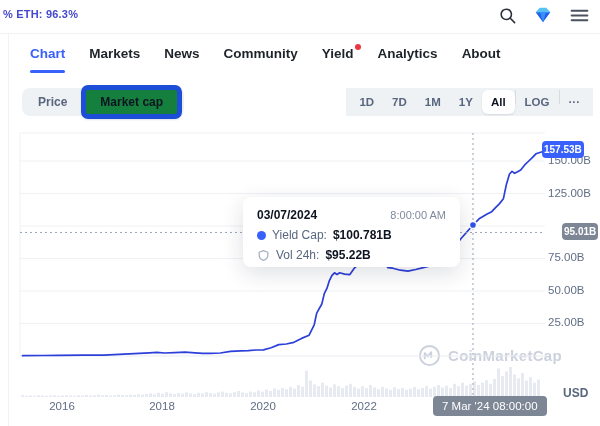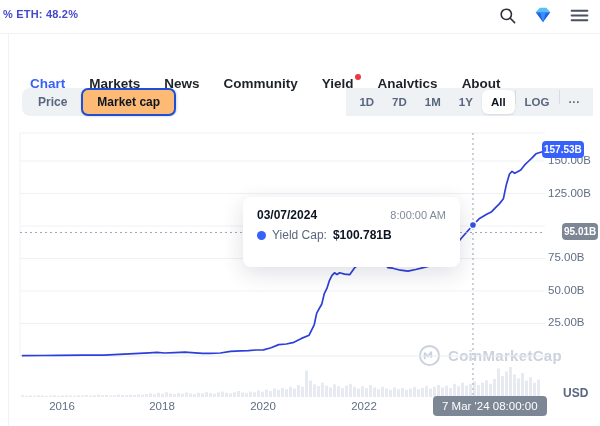--- a/index.html
+++ b/index.html
@@ -6,29 +6,29 @@
   .screen{position:relative;width:600px;height:426px;background:#ffffff;overflow:hidden;
           font-family:"Liberation Sans",sans-serif;color:#0d1421;}
   
   .header{position:absolute;left:0;top:0;width:600px;height:33px;border-bottom:1px solid #eff2f5;}
   .eth-stat{position:absolute;left:3px;top:8px;font-size:11px;font-weight:bold;color:#4348ce;letter-spacing:.2px;}
   .hicons{position:absolute;right:10px;top:4px;display:flex;align-items:center;gap:14px;}
   .hicon{width:22px;height:22px;display:flex;align-items:center;justify-content:center;cursor:pointer;}
   
   .left-border{position:absolute;left:8px;top:34px;width:0;height:392px;border-left:1px solid #f0f2f5;}
   
-  .tabs{position:absolute;left:30px;top:46px;display:flex;gap:24px;align-items:flex-start;margin-top:30px;}
+  .tabs{position:absolute;left:30px;top:46px;display:flex;gap:24px;align-items:flex-start;}
   .tab{position:relative;font-size:13.5px;font-weight:600;color:#1e2329;padding-bottom:12px;cursor:pointer;white-space:nowrap;}
   .tab.active{color:#3861fb;}
   .tab.active::after{content:"";position:absolute;left:0;right:0;bottom:0;height:3px;border-radius:3px;background:#3861fb;}
   .tab .reddot{position:absolute;right:-7px;top:-2px;width:6px;height:6px;border-radius:50%;background:#ea3943;}
   
   .seg{position:absolute;left:22px;top:88px;height:28px;background:#eff2f5;border-radius:8px;display:flex;align-items:center;padding:2px;box-sizing:border-box;}
   .seg-item{font-size:12px;font-weight:600;color:#58667e;padding:0 14px;height:24px;display:flex;align-items:center;border-radius:7px;cursor:pointer;}
-  .seg-item.selected{background:#fdba74;color:#0d1421;box-shadow:0 1px 2px rgba(20,30,60,.12);border:2px solid #1d4ed8;}
+  .seg-item.selected{background:#15803d;color:#0d1421;box-shadow:0 1px 2px rgba(20,30,60,.12);border:5px solid #1d4ed8;}
   .ranges{position:absolute;right:7px;top:88px;height:28px;background:#eff2f5;border-radius:0;display:flex;padding:2px 4px;box-sizing:border-box;gap:0;}
   .rbtn{font-size:11.5px;font-weight:bold;color:#58667e;padding:0 9px;height:24px;display:flex;align-items:center;border-radius:6px;cursor:pointer;}
   .rbtn.selected{background:#ffffff;color:#0d1421;box-shadow:0 1px 2px rgba(20,30,60,.12);}
   .rsep{width:1px;height:14px;background:#d7dce3;}
   
   .chart-svg{position:absolute;left:0;top:0;}
   .watermark{position:absolute;left:418px;top:344px;display:flex;align-items:center;gap:7px;color:#ccd2dd;font-size:15px;font-weight:600;letter-spacing:.3px;}
   .ylab{position:absolute;left:548px;width:50px;font-size:11.5px;color:#616e85;text-align:left;}
   .xlab{position:absolute;top:400px;width:40px;font-size:11.5px;color:#616e85;text-align:center;}
   .badge{position:absolute;color:#fff;font-size:10px;font-weight:bold;border-radius:4px;padding:3px 2px;white-space:nowrap;}
@@ -45,21 +45,21 @@
   .tt-row{display:flex;align-items:center;gap:6px;margin-top:6px;font-size:12px;color:#58667e;}
   .tt-val{font-weight:bold;color:#0d1421;}
   .tt-dot{width:9px;height:9px;border-radius:50%;background:#3861fb;flex:0 0 auto;}
 </style>
 </head>
 <body>
 
 <div class="screen">
 
   <div class="header">
-    <span class="eth-stat">% ETH: 48.2%</span>
+    <span class="eth-stat">% ETH: 96.3%</span>
     <div class="hicons">
       <span class="hicon">
         <svg width="19" height="19" viewBox="0 0 24 24" fill="none" stroke="#2a2f3a" stroke-width="2" stroke-linecap="round">
           <circle cx="10.5" cy="10.5" r="6.5"></circle>
             <line x1="15.5" y1="15.5" x2="21" y2="21"></line>
         </svg>
       </span>
       <span class="hicon">
         <svg width="22" height="22" viewBox="0 0 24 24">
           <polygon points="4,9 8.5,4 15.5,4 20,9" fill="#56c1f4"></polygon>
@@ -278,15 +278,22 @@
   <div class="tooltip">
     <div class="tt-row1">
       <span class="tt-date">03/07/2024</span>
       <span class="tt-time">8:00:00 AM</span>
     </div>
     <div class="tt-row">
       <span class="tt-dot"></span>
       <span>Yield Cap:</span>
       <span class="tt-val">$100.781B</span>
     </div>
+    <div class="tt-row">
+      <svg width="13" height="13" viewBox="0 0 24 24">
+        <path d="M12 3 L20 6 V11 C20 16 16.2 19.6 12 21 C7.8 19.6 4 16 4 11 V6 Z" fill="none" stroke="#a8b1c2" stroke-width="2.4" stroke-linejoin="round"></path>
+      </svg>
+      <span>Vol 24h:</span>
+      <span class="tt-val">$95.22B</span>
+    </div>
   </div>
 
 </div>
 
 </body></html>

